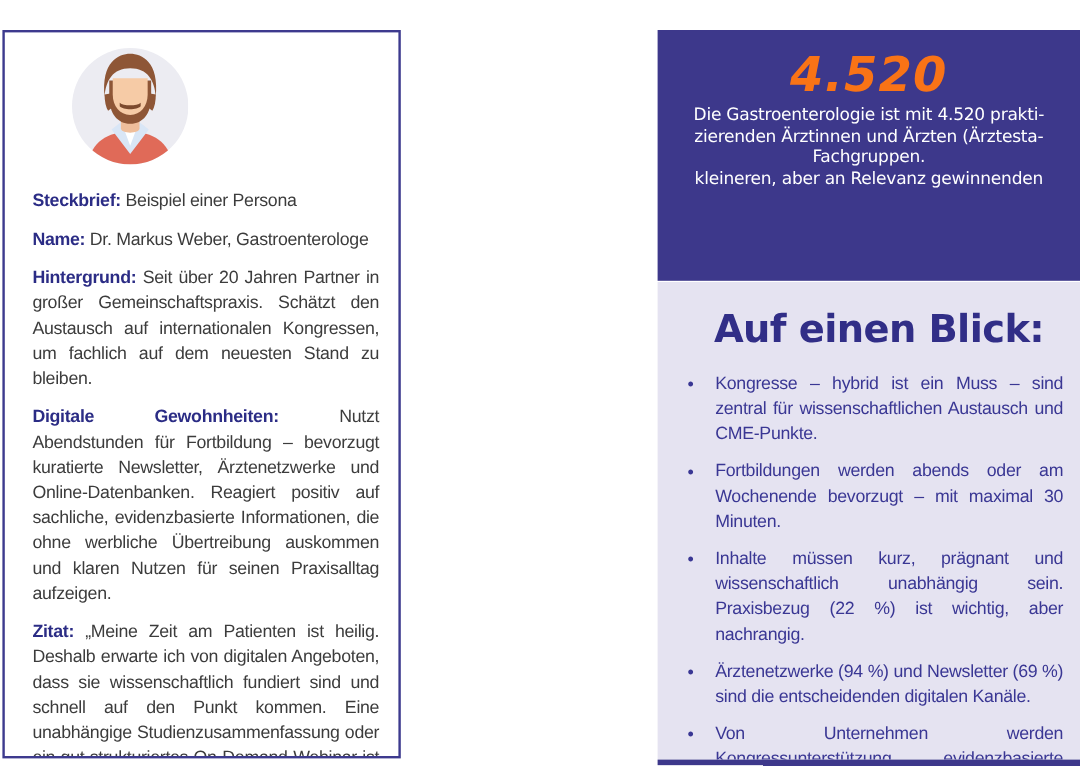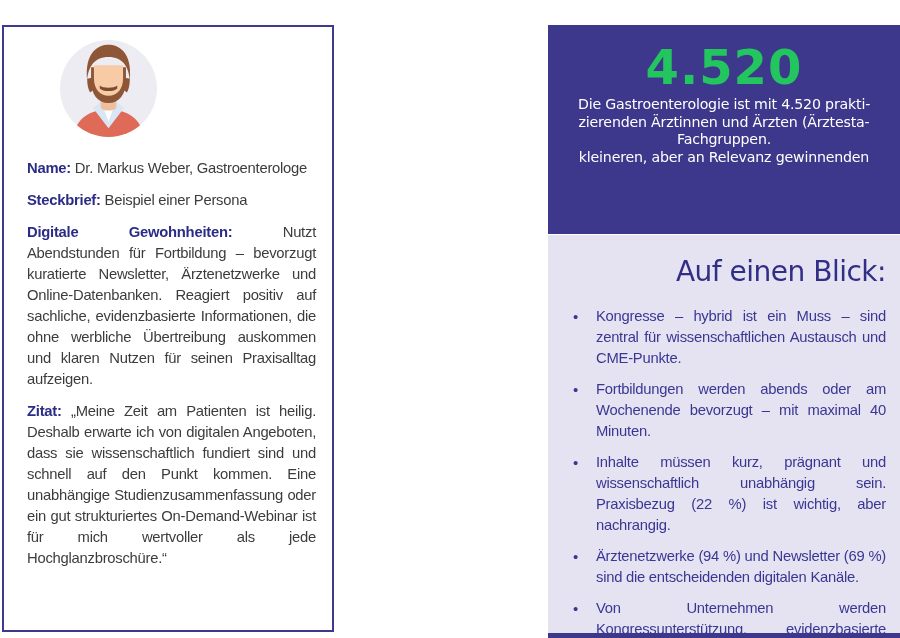--- a/index.html
+++ b/index.html
@@ -20,36 +20,36 @@
     text-align:justify;letter-spacing:-0.25px;
   }
   .para .label{font-weight:bold;color:#2B2C85;}
   
   #stat-panel{
     position:absolute;left:548px;top:25px;width:352px;height:209px;
     background:#3D388B;color:#ffffff;text-align:center;box-sizing:border-box;
     padding-top:18px;
   }
   #stat-number{
-    font-family:"DejaVu Sans",sans-serif;font-weight:bold;font-size:48px;line-height:1;
-    color:#22c55e;letter-spacing:1px;
+    font-family:"DejaVu Sans",sans-serif;font-weight:bold;font-size:40px;line-height:1;
+    color:#f97316;letter-spacing:1px;font-style:italic;
   }
   #stat-desc{margin-top:5px;}
   .stat-line{
     font-family:"DejaVu Sans",sans-serif;font-size:14.2px;line-height:17.5px;color:#ffffff;
     letter-spacing:-0.2px;
   }
   
   #glance-panel{
     position:absolute;left:548px;top:235px;width:352px;height:398px;
     background:#E5E3F1;box-sizing:border-box;padding:22px 14px 0 25px;overflow:hidden;
   }
   #glance-heading{
-    font-family:"DejaVu Sans",sans-serif;font-weight:normal;font-size:28px;line-height:1.1;
-    color:#312E87;margin:0 0 0 22px;letter-spacing:-0.5px;text-align:right;
+    font-family:"DejaVu Sans",sans-serif;font-weight:bold;font-size:32px;line-height:1.1;
+    color:#312E87;margin:0 0 0 22px;letter-spacing:-0.5px;
   }
   #glance-list{list-style:none;margin:18px 0 0 0;padding:0;}
   #glance-list li{
     display:flex;align-items:flex-start;margin-bottom:10px;
     font-size:14.8px;line-height:21px;color:#3A3794;letter-spacing:-0.25px;
   }
   #glance-list .dot{width:23px;flex:0 0 23px;color:#3A3794;font-size:15px;}
   #glance-list .btxt{flex:1;text-align:justify;}
   
   #footer-bar{
@@ -88,24 +88,25 @@
 
           <path d="M28 42 C25 12 40 5 50 5 C60 5 75 12 72 42 C71 28 65 17.5 50 17.5 C35 17.5 29 28 28 42 Z" fill="#8E5636"></path>
           <path d="M28 40 q0 9 3 14 l4 -3 q-2 -6 -2 -12 Z" fill="#8E5636"></path>
           <path d="M72 40 q0 9 -3 14 l-4 -3 q2 -6 2 -12 Z" fill="#8E5636"></path>
         </g>
       </svg>
     </div>
 
     <div id="persona-text">
 
+        <p class="para"><span class="label">Steckbrief:</span> <span class="ptext">Beispiel einer Persona</span></p>
+
         <p class="para"><span class="label">Name:</span> <span class="ptext">Dr. Markus Weber, Gastroenterologe</span></p>
 
-        <p class="para"><span class="label">Steckbrief:</span> <span class="ptext">Beispiel einer Persona</span></p>
-
+        <p class="para"><span class="label">Hintergrund:</span> <span class="ptext">Seit über 20 Jahren Partner in großer Gemeinschaftspraxis. Schätzt den Austausch auf internationalen Kongressen, um fachlich auf dem neuesten Stand zu bleiben.</span></p>
 
         <p class="para"><span class="label">Digitale Gewohnheiten:</span> <span class="ptext">Nutzt Abendstunden für Fortbildung – bevorzugt kuratierte Newsletter, Ärztenetzwerke und Online-Datenbanken. Reagiert positiv auf sachliche, evidenzbasierte Informationen, die ohne werbliche Übertreibung auskommen und klaren Nutzen für seinen Praxisalltag aufzeigen.</span></p>
 
         <p class="para"><span class="label">Zitat:</span> <span class="ptext">„Meine Zeit am Patienten ist heilig. Deshalb erwarte ich von digitalen Angeboten, dass sie wissenschaftlich fundiert sind und schnell auf den Punkt kommen. Eine unabhängige Studienzusammenfassung oder ein gut strukturiertes On-Demand-Webinar ist für mich wertvoller als jede Hochglanzbroschüre.“</span></p>
       </div>
   </div>
 
   <div id="stat-panel">
     <div id="stat-number">4.520</div>
     <div id="stat-desc">
@@ -125,21 +126,21 @@
     <h2 id="glance-heading">Auf einen Blick:</h2>
     <ul id="glance-list">
 
         <li>
           <span class="dot">•</span>
           <span class="btxt">Kongresse – hybrid ist ein Muss – sind zentral für wissenschaftlichen Austausch und CME-Punkte.</span>
         </li>
 
         <li>
           <span class="dot">•</span>
-          <span class="btxt">Fortbildungen werden abends oder am Wochenende bevorzugt – mit maximal 40 Minuten.</span>
+          <span class="btxt">Fortbildungen werden abends oder am Wochenende bevorzugt – mit maximal 30 Minuten.</span>
         </li>
 
         <li>
           <span class="dot">•</span>
           <span class="btxt">Inhalte müssen kurz, prägnant und wissenschaftlich unabhängig sein. Praxisbezug (22 %) ist wichtig, aber nachrangig.</span>
         </li>
 
         <li>
           <span class="dot">•</span>
           <span class="btxt">Ärztenetzwerke (94 %) und Newsletter (69 %) sind die entscheidenden digitalen Kanäle.</span>

